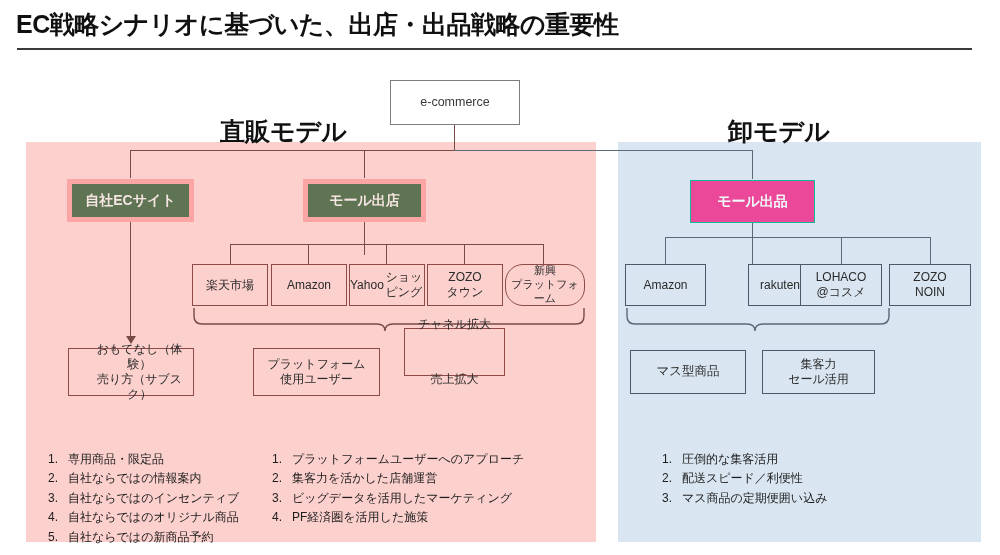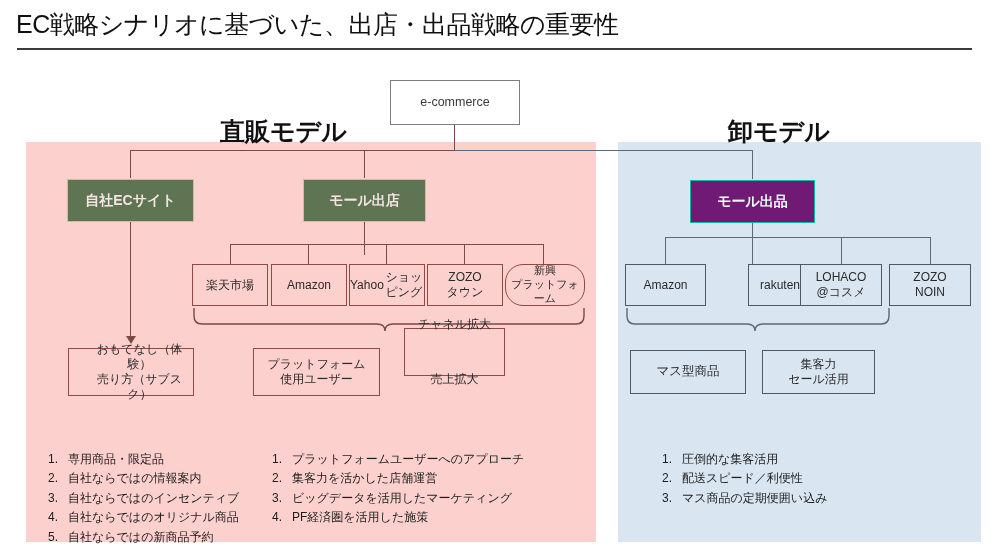--- a/index.html
+++ b/index.html
@@ -6,21 +6,21 @@
   body{
     width:1000px;height:555px;background:#ffffff;overflow:hidden;
     font-family:"Liberation Sans","DejaVu Sans",sans-serif;
     color:#1a1a1a;position:relative;
   }
   #stage{position:relative;width:1000px;height:555px;}
 
   
   .title{
     position:absolute;left:16px;top:8px;
-    font-size:25px;font-weight:normal;letter-spacing:-0.5px;
+    font-size:25px;font-weight:bold;letter-spacing:-0.5px;
     color:#101010;white-space:nowrap;
   }
   .title-rule{
     position:absolute;left:17px;top:48px;width:955px;height:2px;
     background:#3b3b3b;
   }
 
   
   .panel{position:absolute;}
   .panel-direct{left:26px;top:142px;width:570px;height:400px;background:#fbd0cd;}
@@ -33,22 +33,22 @@
   .label-direct{left:220px;top:115px;}
   .label-whole{left:728px;top:115px;}
 
   
   .box{
     position:absolute;box-sizing:border-box;
     display:flex;align-items:center;justify-content:center;
     text-align:center;line-height:1.25;
   }
   .box-white{background:#ffffff;border:1px solid #7d7d7d;font-size:12.5px;color:#3a3a3a;}
-  .box-green{background:#5f7453;border:1px solid #fca5a5;color:#f6e4e2;font-size:14px;font-weight:bold;}
-  .box-teal{background:#701a75;border:1px solid #11bb97;color:#f2fbfa;font-size:14px;font-weight:bold;}
+  .box-green{background:#5f7453;border:5px solid #fca5a5;color:#f6e4e2;font-size:14px;font-weight:bold;}
+  .box-teal{background:#ec4899;border:1px solid #11bb97;color:#f2fbfa;font-size:14px;font-weight:bold;}
   .box-pink{background:#fbd0cd;border:1.3px solid #8d4a46;font-size:12px;color:#2a2a2a;}
   .box-blue{background:#d9e5f1;border:1.3px solid #4a5a6b;font-size:12px;color:#2a2a2a;}
 
   .box-pink.plain,.box-blue.plain{font-size:12.5px;}
 
   
   .ln{position:absolute;background:#7a4a47;}
   .ln-b{position:absolute;background:#5a6a77;}
   .v{width:1.4px;}
   .h{height:1.4px;}

